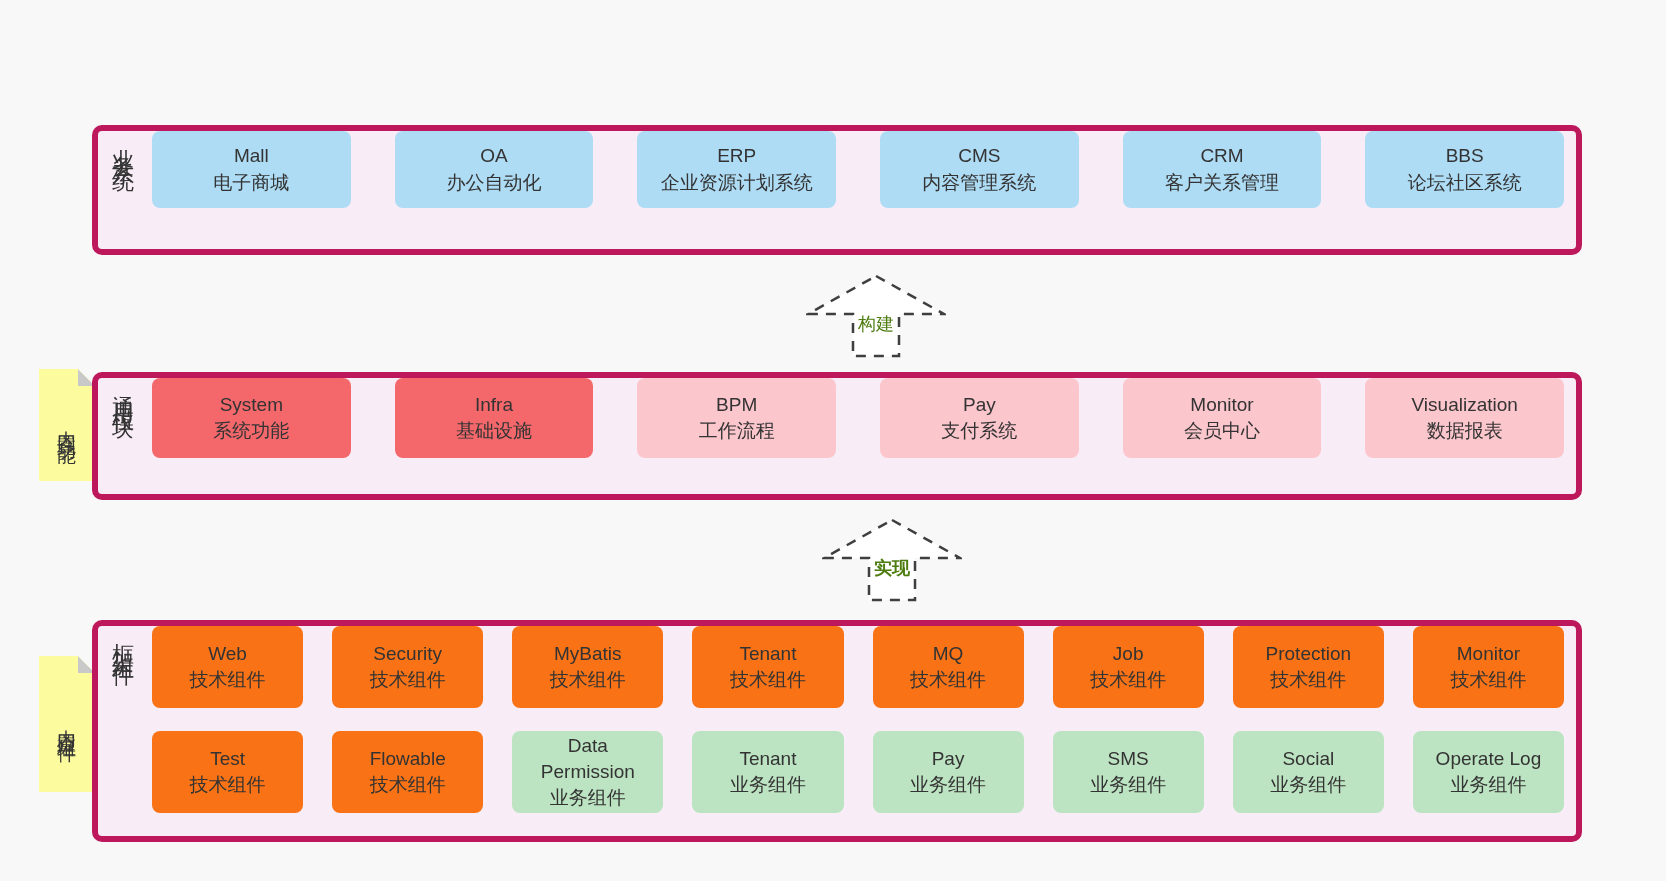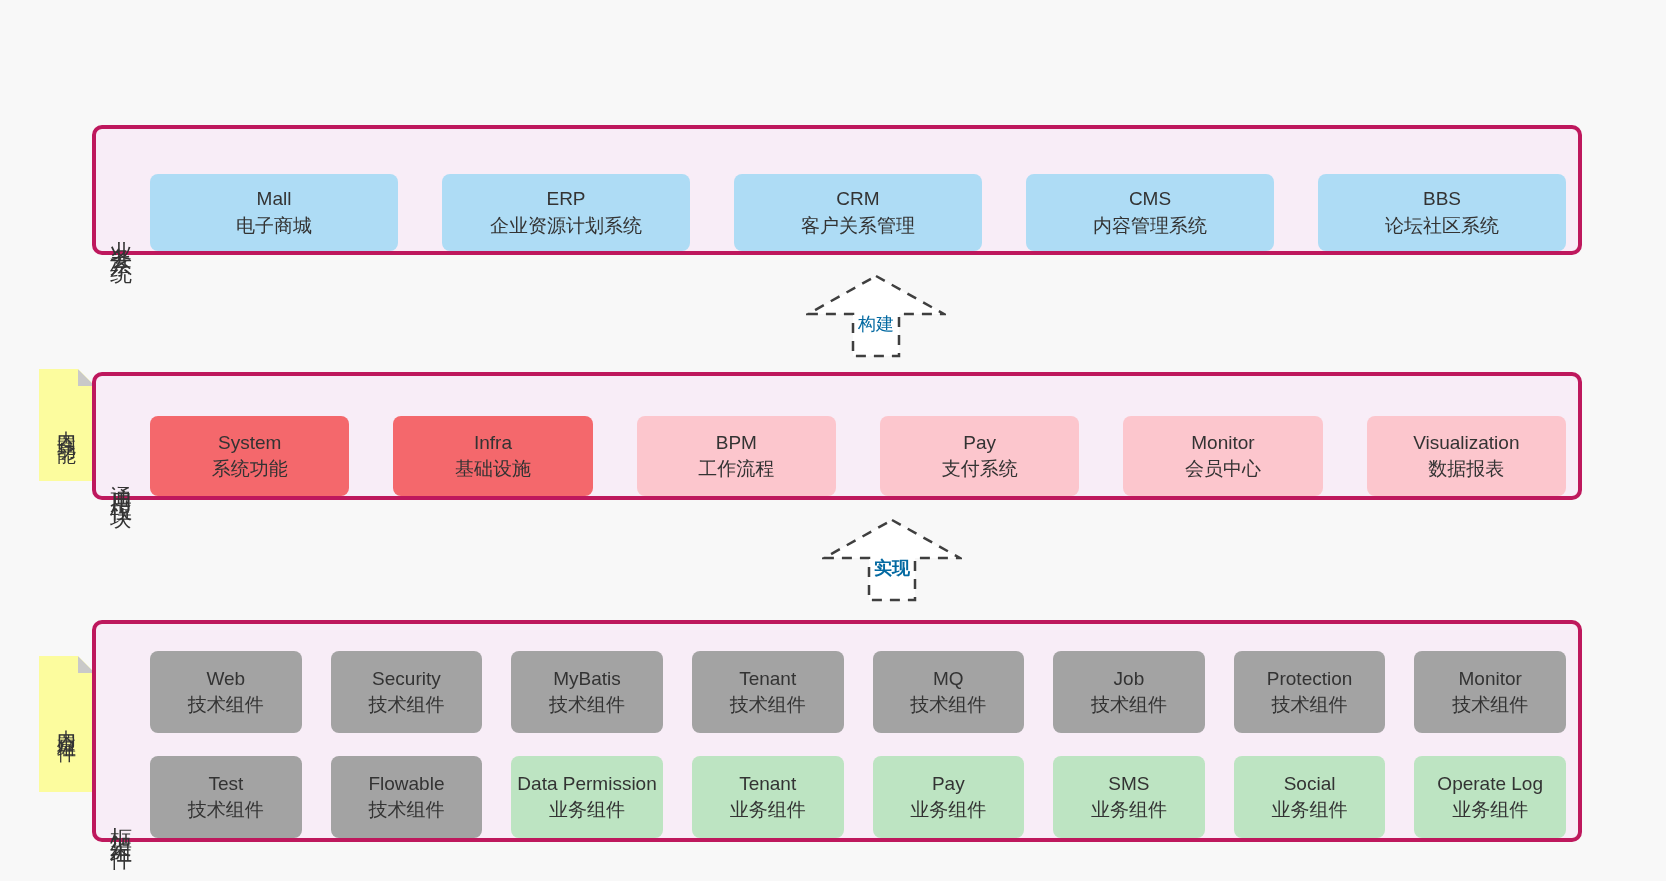--- a/index.html
+++ b/index.html
@@ -4,22 +4,22 @@
 <style>
   html,body { margin:0; padding:0; }
   .canvas {
     position:relative; width:1666px; height:881px;
     background:#f8f8f8; overflow:hidden;
     font-family:"Liberation Sans","DejaVu Sans",sans-serif;
     color:#333333;
   }
   .layer {
     position:absolute; box-sizing:border-box;
-    background:#f8edf7; border:4px solid #be185d; border-radius:10px;
-    display:flex; align-items:flex-end; z-index:1;
+    background:#f8edf7; border:6px solid #be185d; border-radius:10px;
+    display:flex; align-items:flex-start; z-index:1;
   }
   .layer-label {
     writing-mode:vertical-rl; text-orientation:upright;
     font-size:22px; letter-spacing:7px; line-height:1;
     margin-left:14px; flex:0 0 auto; color:#333;
   }
   .boxes { flex:1; display:flex; margin-left:18px; margin-right:12px; }
   .boxes.cols6 { gap:44px; }
   .boxes.cols8 { gap:29px; }
   .rows { flex:1; display:flex; flex-direction:column; gap:23px; margin-right:0; }
@@ -27,40 +27,40 @@
     flex:1; border-radius:8px;
     display:flex; flex-direction:column; align-items:center; justify-content:center;
     text-align:center; font-size:19px; line-height:1.38; padding:2px 6px; box-sizing:border-box;
   }
   .layer-business .box { height:77px; }
   .layer-modules  .box { height:80px; }
   .layer-framework .box { height:82px; }
   .box.blue  { background:#aedcf5; }
   .box.red   { background:#f4686c; }
   .box.pink  { background:#fcc6cd; }
-  .box.green { background:#a3a3a3; }
+  .box.green { background:#f97316; }
   .box.green-light { background:#bde4c2; }
   .sticky {
     position:absolute; background:#fcfc9e; z-index:0;
     display:flex; align-items:center; justify-content:center;
     clip-path:polygon(0 0, calc(100% - 17px) 0, 100% 17px, 100% 100%, 0 100%);
   }
   .sticky::after {
     content:""; position:absolute; top:0; right:0; width:17px; height:17px;
     background:#c9c9c9; clip-path:polygon(0 0, 100% 100%, 0 100%);
   }
   .sticky-text {
     writing-mode:vertical-rl; text-orientation:upright;
     font-size:19px; letter-spacing:5px; line-height:1; color:#333;
   }
   .arrow { position:absolute; z-index:2; }
   .arrow svg { display:block; width:100%; height:100%; }
   .arrow-label {
     position:absolute; left:50%; transform:translate(-50%,-50%);
-    background:#ffffff; padding:1px 2px; font-size:18px; color:#0369a1; white-space:nowrap;
+    background:#ffffff; padding:1px 2px; font-size:18px; color:#4d7c0f; white-space:nowrap;
   }
 </style>
 </head>
 <body>
 
 <div class="canvas">
 
   <div class="sticky" style="left:39px; top:369px; width:56px; height:112px;">
     <span class="sticky-text">内置功能</span>
   </div>
@@ -69,30 +69,34 @@
   </div>
 
   <div class="layer layer-business" style="left:92px; top:125px; width:1490px; height:130px;">
     <div class="layer-label">业务系统</div>
     <div class="boxes cols6">
       <div class="box blue">
         <span>Mall</span>
         <span>电子商城</span>
       </div>
       <div class="box blue">
+        <span>OA</span>
+        <span>办公自动化</span>
+      </div>
+      <div class="box blue">
         <span>ERP</span>
         <span>企业资源计划系统</span>
       </div>
       <div class="box blue">
+        <span>CMS</span>
+        <span>内容管理系统</span>
+      </div>
+      <div class="box blue">
         <span>CRM</span>
         <span>客户关系管理</span>
-      </div>
-      <div class="box blue">
-        <span>CMS</span>
-        <span>内容管理系统</span>
       </div>
       <div class="box blue">
         <span>BBS</span>
         <span>论坛社区系统</span>
       </div>
     </div>
   </div>
 
   <div class="arrow" style="left:806px; top:274px; width:140px; height:84px;">
     <svg viewBox="0 0 140 84" preserveAspectRatio="none">

